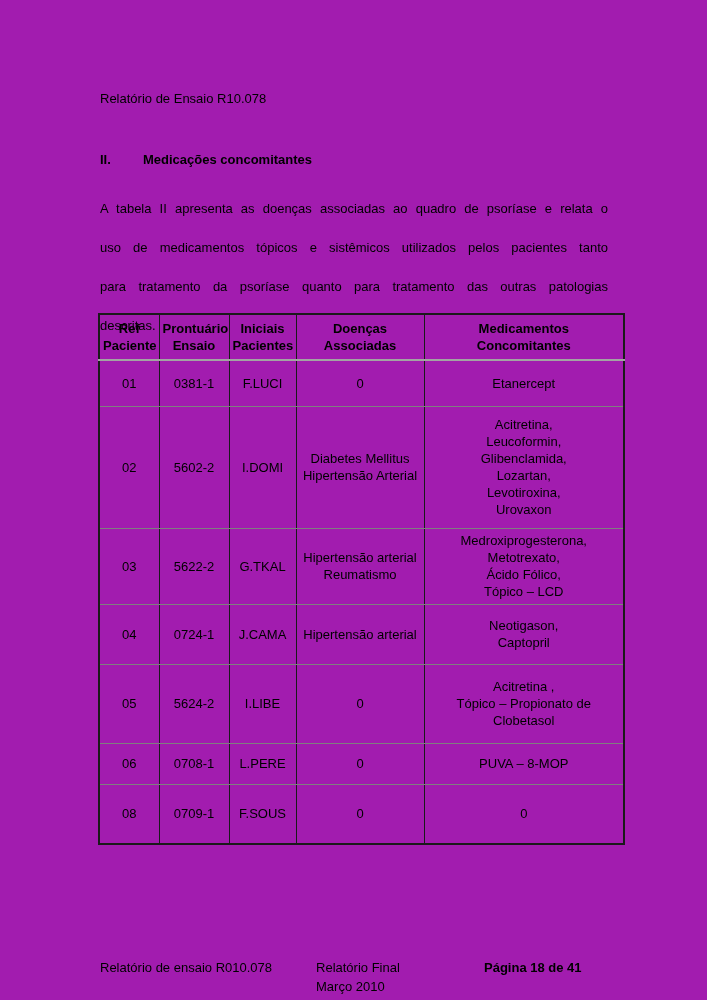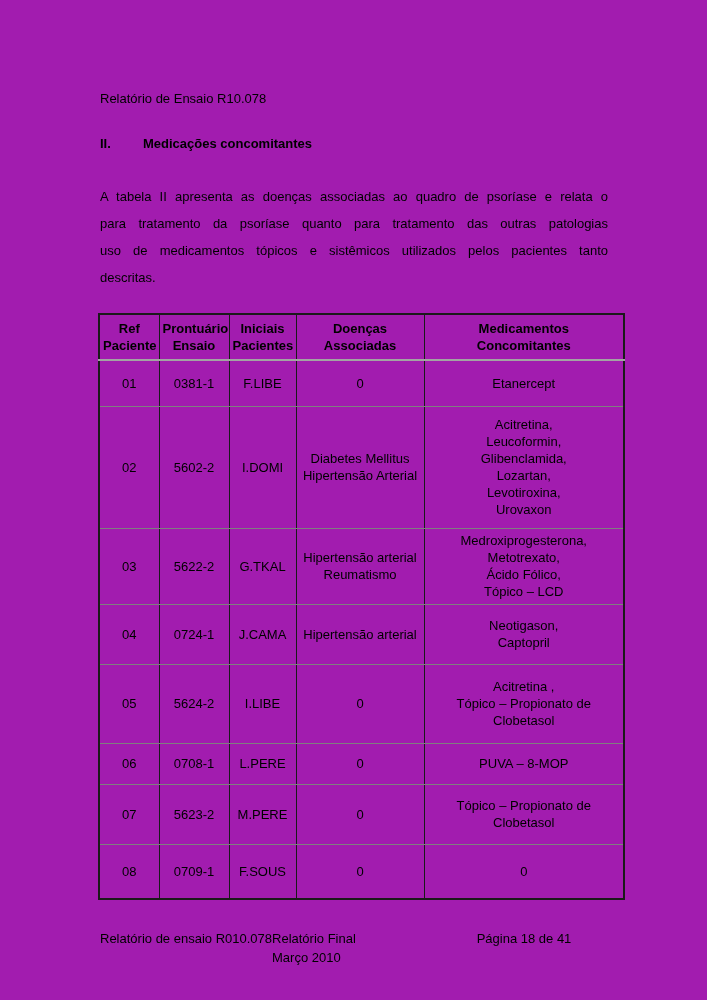--- a/index.html
+++ b/index.html
@@ -15,33 +15,33 @@
   }
   .doc-header {
     position: absolute;
     left: 100px;
     top: 89px;
     line-height: 19px;
   }
   .section-heading {
     position: absolute;
     left: 100px;
-    top: 135px;
+    top: 151px;
     font-weight: bold;
     line-height: 18px;
   }
   .sec-num { display: inline-block; width: 43px; }
   .paragraph {
     position: absolute;
     left: 100px;
     top: 183px;
     width: 508px;
     line-height: 27px;
   }
-  .para-line { text-align: justify; text-align-last: justify; }
+  .para-line { text-align: justify; text-align-last: justify; margin-top: 12px; }
   .para-line.last { text-align-last: left; }
 
   table.meds {
     position: absolute;
     left: 98px;
     top: 313px;
     width: 525px;
     border-collapse: collapse;
     table-layout: fixed;
     border: 2px solid #1a1a1a;
@@ -76,44 +76,45 @@
   table.meds tbody tr:nth-child(3) { height: 76px; }
   table.meds tbody tr:nth-child(4) { height: 60px; margin-left: 48px; }
   table.meds tbody tr:nth-child(5) { height: 79px; }
   table.meds tbody tr:nth-child(6) { height: 41px; }
   table.meds tbody tr:nth-child(7) { height: 60px; }
   table.meds tbody tr:nth-child(8) { height: 55px; }
 
   .doc-footer {
     position: absolute;
     left: 100px;
-    top: 929px;
+    top: 958px;
     width: 508px;
     display: flex;
     line-height: 19px;
+    gap: 44px;
   }
   .foot-left   { flex: 1 1 0; text-align: left;   white-space: nowrap; }
   .foot-center { flex: 1 1 0; text-align: left; white-space: nowrap; }
-  .foot-right  { flex: 1 1 0; text-align: center;  white-space: nowrap; }
+  .foot-right  { flex: 1 1 0; text-align: left;  white-space: nowrap; font-weight: bold; }
 </style>
 </head>
 <body>
 
 <div class="page">
 
   <div class="doc-header">Relatório de Ensaio R10.078</div>
 
   <div class="section-heading">
     <span class="sec-num">II.</span><span>Medicações concomitantes</span>
   </div>
 
   <div class="paragraph">
     <div class="para-line">A tabela II apresenta as doenças associadas  ao quadro de psoríase e relata o</div>
+    <div class="para-line">uso de medicamentos tópicos e sistêmicos utilizados pelos pacientes tanto</div>
     <div class="para-line">para tratamento da psoríase quanto para tratamento das outras patologias</div>
-    <div class="para-line">uso de medicamentos tópicos e sistêmicos utilizados pelos pacientes tanto</div>
     <div class="para-line last">descritas.</div>
   </div>
 
   <table class="meds">
     <colgroup>
       <col class="c1">
         <col class="c2">
         <col class="c3">
         <col class="c4">
         <col class="c5">
@@ -129,21 +130,21 @@
         <th>Doenças
 Associadas</th>
         <th>Medicamentos
 Concomitantes</th>
       </tr>
     </thead>
     <tbody>
       <tr>
         <td>01</td>
         <td>0381-1</td>
-        <td>F.LIBE</td>
+        <td>F.LUCI</td>
         <td>0</td>
         <td>Etanercept</td>
       </tr>
       <tr>
         <td>02</td>
         <td>5602-2</td>
         <td>I.DOMI</td>
         <td>Diabetes Mellitus
 Hipertensão Arterial</td>
         <td>Acitretina,
@@ -182,28 +183,20 @@
 Clobetasol</td>
       </tr>
       <tr>
         <td>06</td>
         <td>0708-1</td>
         <td>L.PERE</td>
         <td>0</td>
         <td>PUVA – 8-MOP</td>
       </tr>
       <tr>
-        <td>07</td>
-        <td>5623-2</td>
-        <td>M.PERE</td>
-        <td>0</td>
-        <td>Tópico – Propionato de
-Clobetasol</td>
-      </tr>
-      <tr>
         <td>08</td>
         <td>0709-1</td>
         <td>F.SOUS</td>
         <td>0</td>
         <td>0</td>
       </tr>
     </tbody>
   </table>
 
   <div class="doc-footer">

